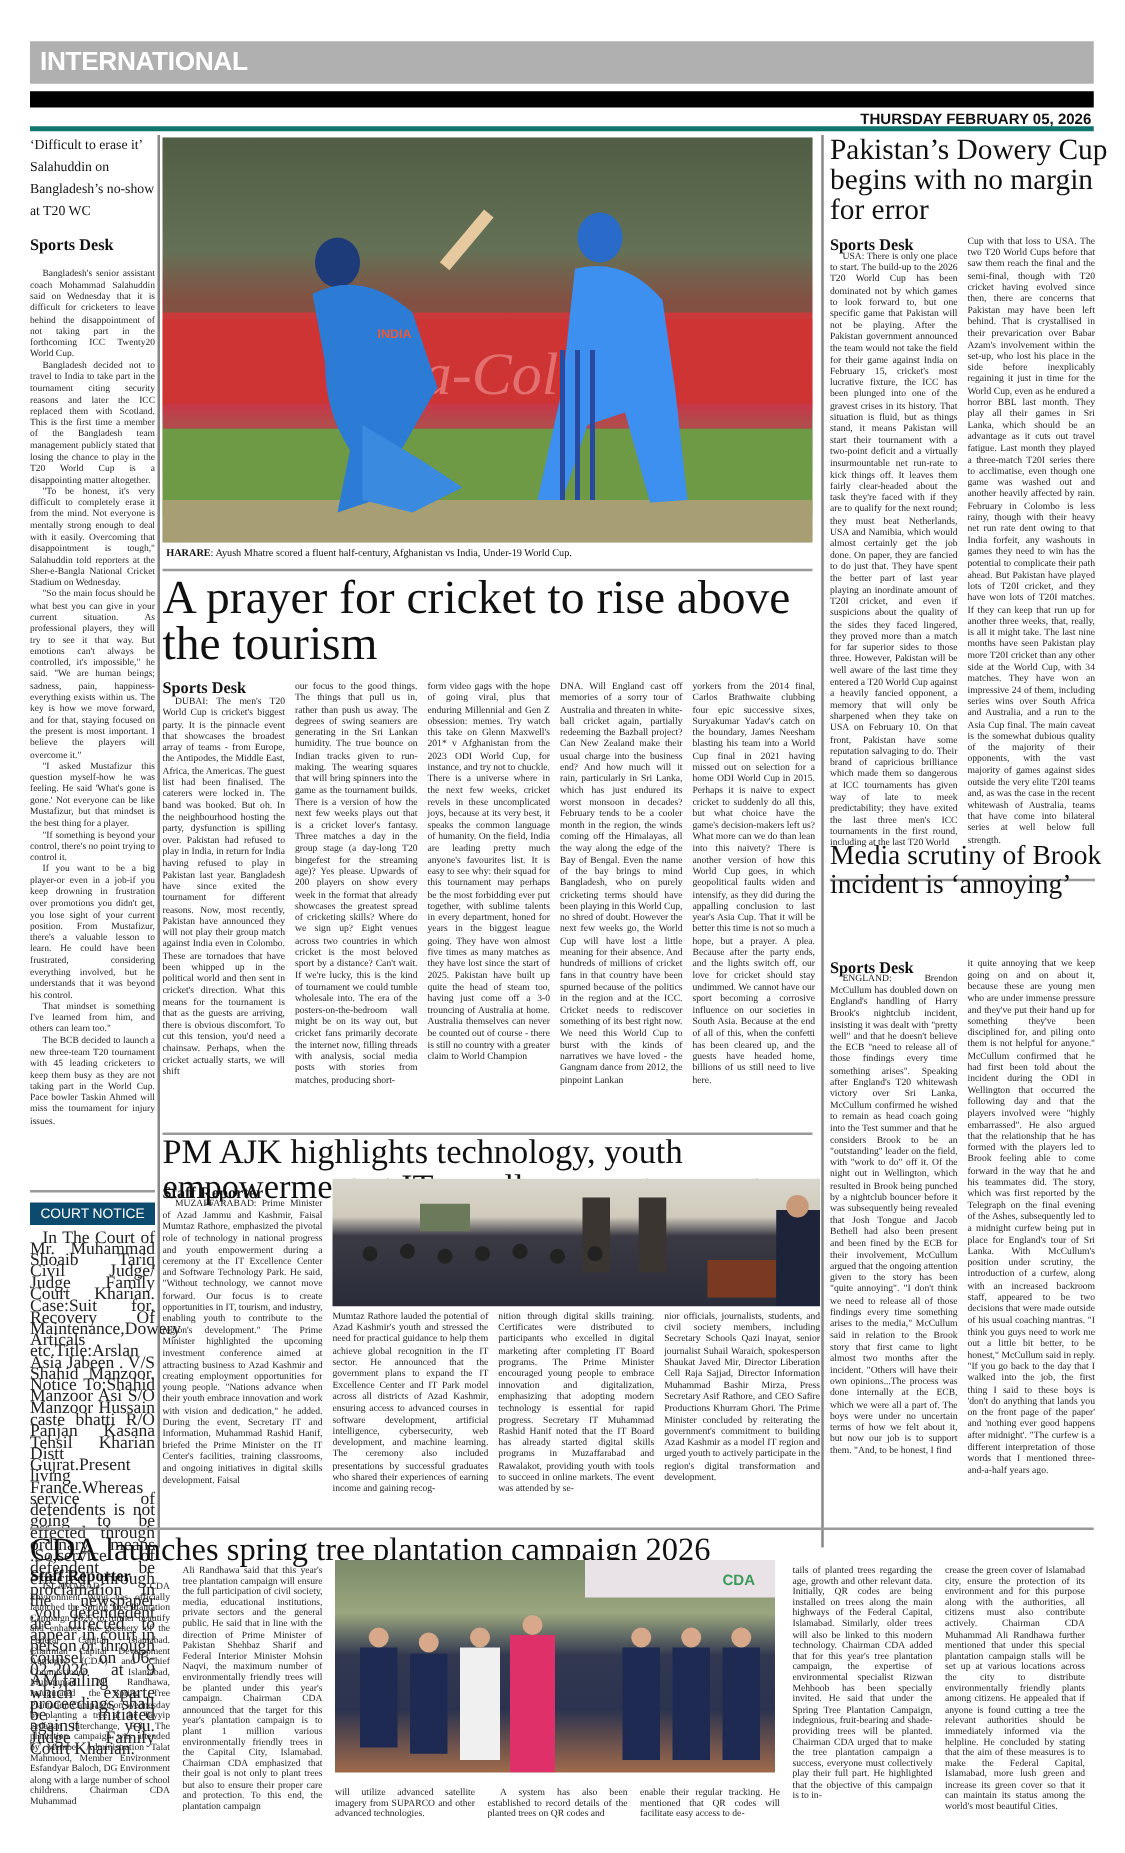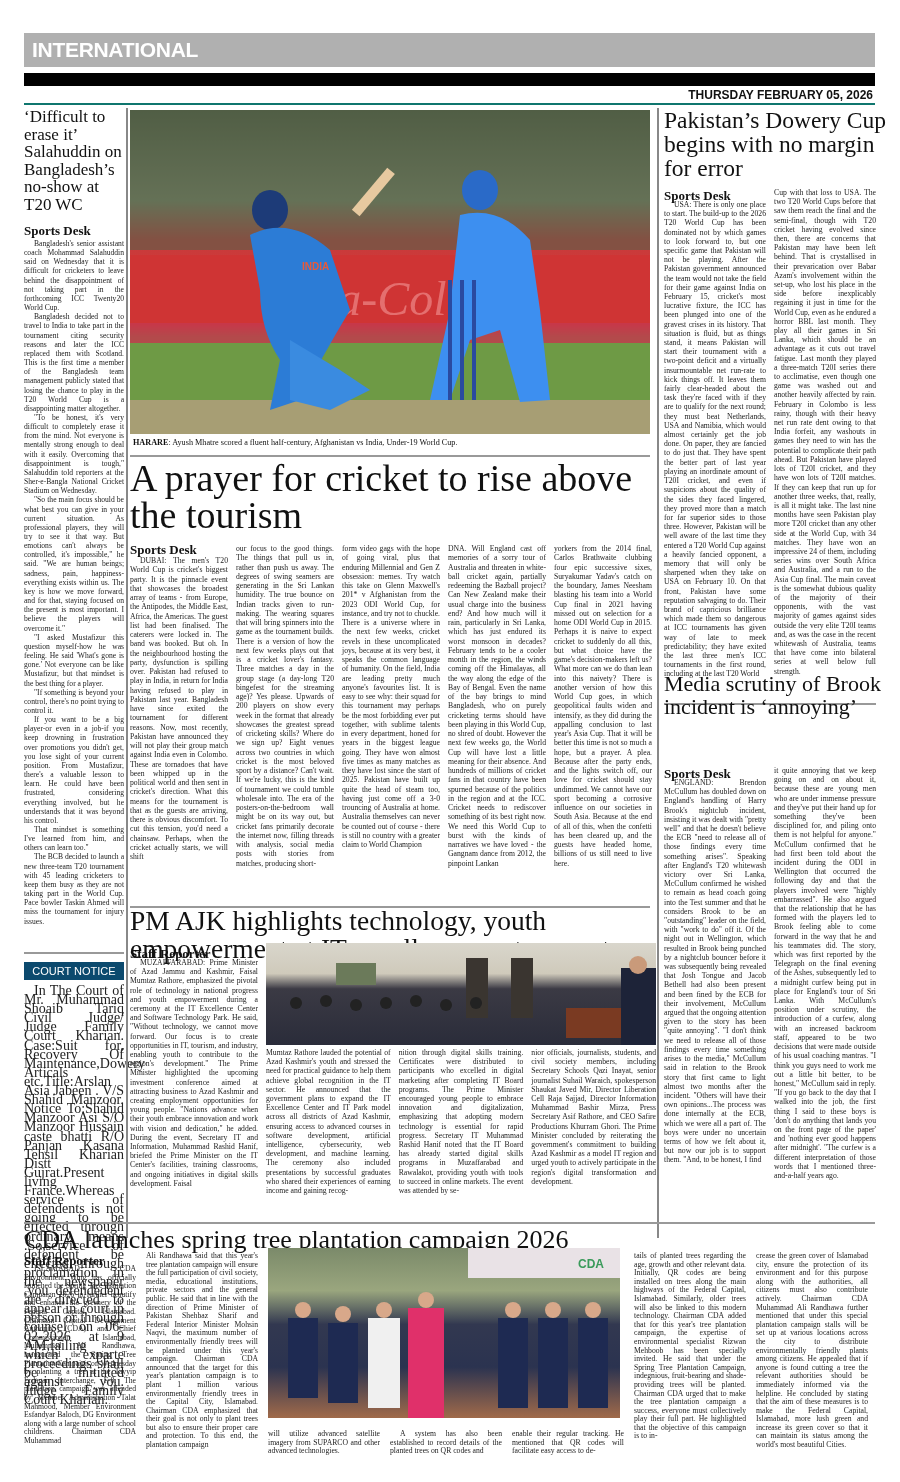--- a/index.html
+++ b/index.html
@@ -1,21 +1,21 @@
 <!DOCTYPE html>
 <html><head>
 <meta charset="utf-8">
 <style>
 *{box-sizing:border-box;margin:0;padding:0}
 body{width:900px;height:1482px;background:#fff;font-family:"Liberation Serif",serif;color:#111;position:relative;overflow:hidden}
 .abs{position:absolute}
 .masthead{left:24px;top:33px;width:851px;height:34px;background:#b0b0b0;display:flex;justify-content:space-between;align-items:center;padding:0 6px 0 8px}
 .masthead span{font-family:"Liberation Sans",sans-serif;font-weight:bold;color:#fff;font-size:21px;letter-spacing:-0.3px}
 .blackbar{left:24px;top:73px;width:851px;height:13px;background:#000}
-.dateline{left:24px;top:87px;width:851px;height:18px;border-bottom:2px solid #0f766e;text-align:right;font-family:"Liberation Sans",sans-serif;font-weight:bold;font-size:12px;padding-right:2px;line-height:16px}
+.dateline{left:24px;top:87px;width:851px;height:18px;border-bottom:4px solid #0f766e;text-align:right;font-family:"Liberation Sans",sans-serif;font-weight:bold;font-size:12px;padding-right:2px;line-height:16px}
 .head{font-family:"Liberation Serif",serif;font-weight:normal;color:#111;line-height:1.02}
 .byline{font-weight:bold;font-size:13px}
 .body{font-size:8.3px;line-height:9.6px;text-align:justify;color:#222}
 .body p{text-indent:10px}
 .vrule{background:#888;width:2px}
 .hrule{background:#999;height:2px}
 .photo{overflow:hidden}
 .cols{display:flex;gap:10px}
 .cols>div{flex:1}
 .notice-box{background:#0c4a6e;color:#fff;font-family:"Liberation Sans",sans-serif;font-size:11px;text-align:center;padding:3px 0}
@@ -25,23 +25,23 @@
 </head>
 <body>
 
 <div class="abs masthead">
   <span>INTERNATIONAL</span>
 </div>
 <div class="abs blackbar"></div>
 <div class="abs dateline">THURSDAY FEBRUARY 05, 2026</div>
 
 <div class="abs" style="left:24px;top:108px;width:100px">
-  <h2 class="head" style="font-size:17px;line-height:17.5px">‘Difficult to erase it’ Salahuddin on Bangladesh’s no-show at T20 WC</h2>
+  <h2 class="head" style="font-size:11px;line-height:17.5px">‘Difficult to erase it’ Salahuddin on Bangladesh’s no-show at T20 WC</h2>
   <div class="byline" style="margin-top:10px">Sports Desk</div>
-  <div class="body" style="margin-top:0;font-size:7.6px;line-height:9.15px">
+  <div class="body" style="margin-top:10px;font-size:7.6px;line-height:9.15px">
     <p>Bangladesh's senior assistant coach Mohammad Salahuddin said on Wednesday that it is difficult for cricketers to leave behind the disappointment of not taking part in the forthcoming ICC Twenty20 World Cup.</p>
     <p>Bangladesh decided not to travel to India to take part in the tournament citing security reasons and later the ICC replaced them with Scotland. This is the first time a member of the Bangladesh team management publicly stated that losing the chance to play in the T20 World Cup is a disappointing matter altogether.</p>
     <p>"To be honest, it's very difficult to completely erase it from the mind. Not everyone is mentally strong enough to deal with it easily. Overcoming that disappointment is tough," Salahuddin told reporters at the Sher-e-Bangla National Cricket Stadium on Wednesday.</p>
     <p>"So the main focus should be what best you can give in your current situation. As professional players, they will try to see it that way. But emotions can't always be controlled, it's impossible," he said. "We are human beings; sadness, pain, happiness-everything exists within us. The key is how we move forward, and for that, staying focused on the present is most important. I believe the players will overcome it."</p>
     <p>"I asked Mustafizur this question myself-how he was feeling. He said 'What's gone is gone.' Not everyone can be like Mustafizur, but that mindset is the best thing for a player.</p>
     <p>"If something is beyond your control, there's no point trying to control it.</p>
     <p>If you want to be a big player-or even in a job-if you keep drowning in frustration over promotions you didn't get, you lose sight of your current position. From Mustafizur, there's a valuable lesson to learn. He could have been frustrated, considering everything involved, but he understands that it was beyond his control.</p>
     <p>That mindset is something I've learned from him, and others can learn too."</p>
     <p>The BCB decided to launch a new three-team T20 tournament with 45 leading cricketers to keep them busy as they are not taking part in the World Cup. Pace bowler Taskin Ahmed will miss the tournament for injury issues.</p>
   </div>

